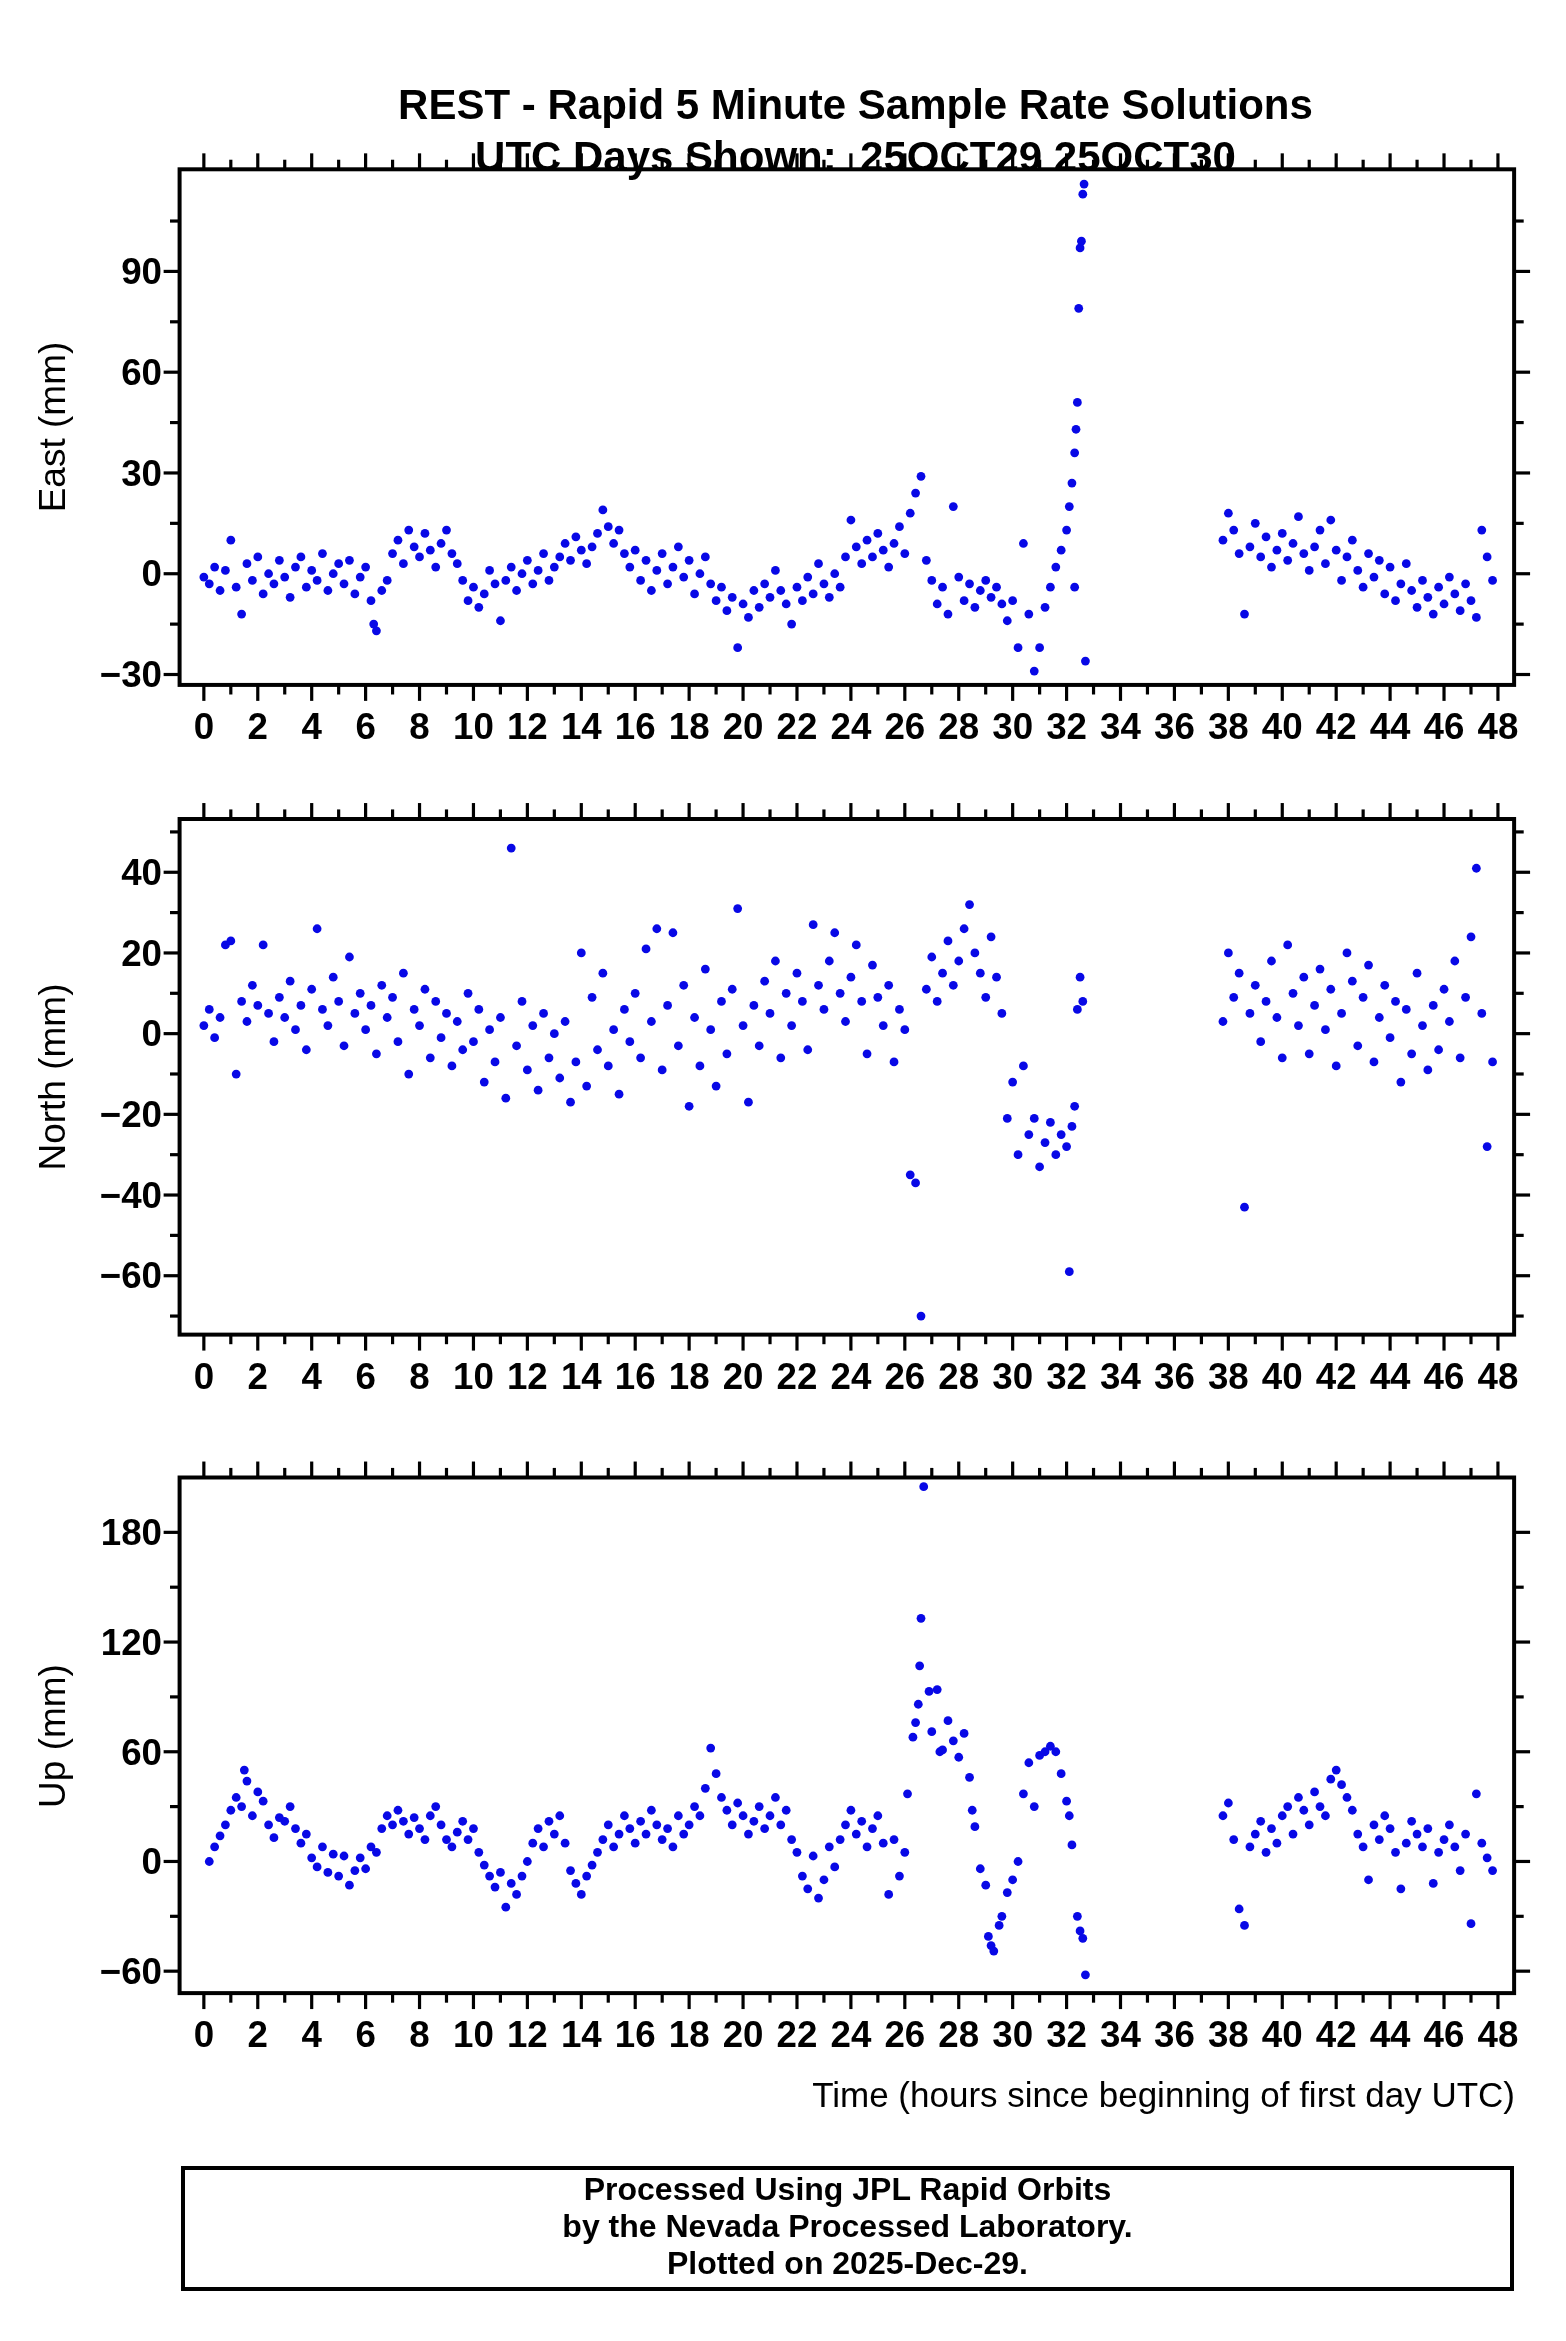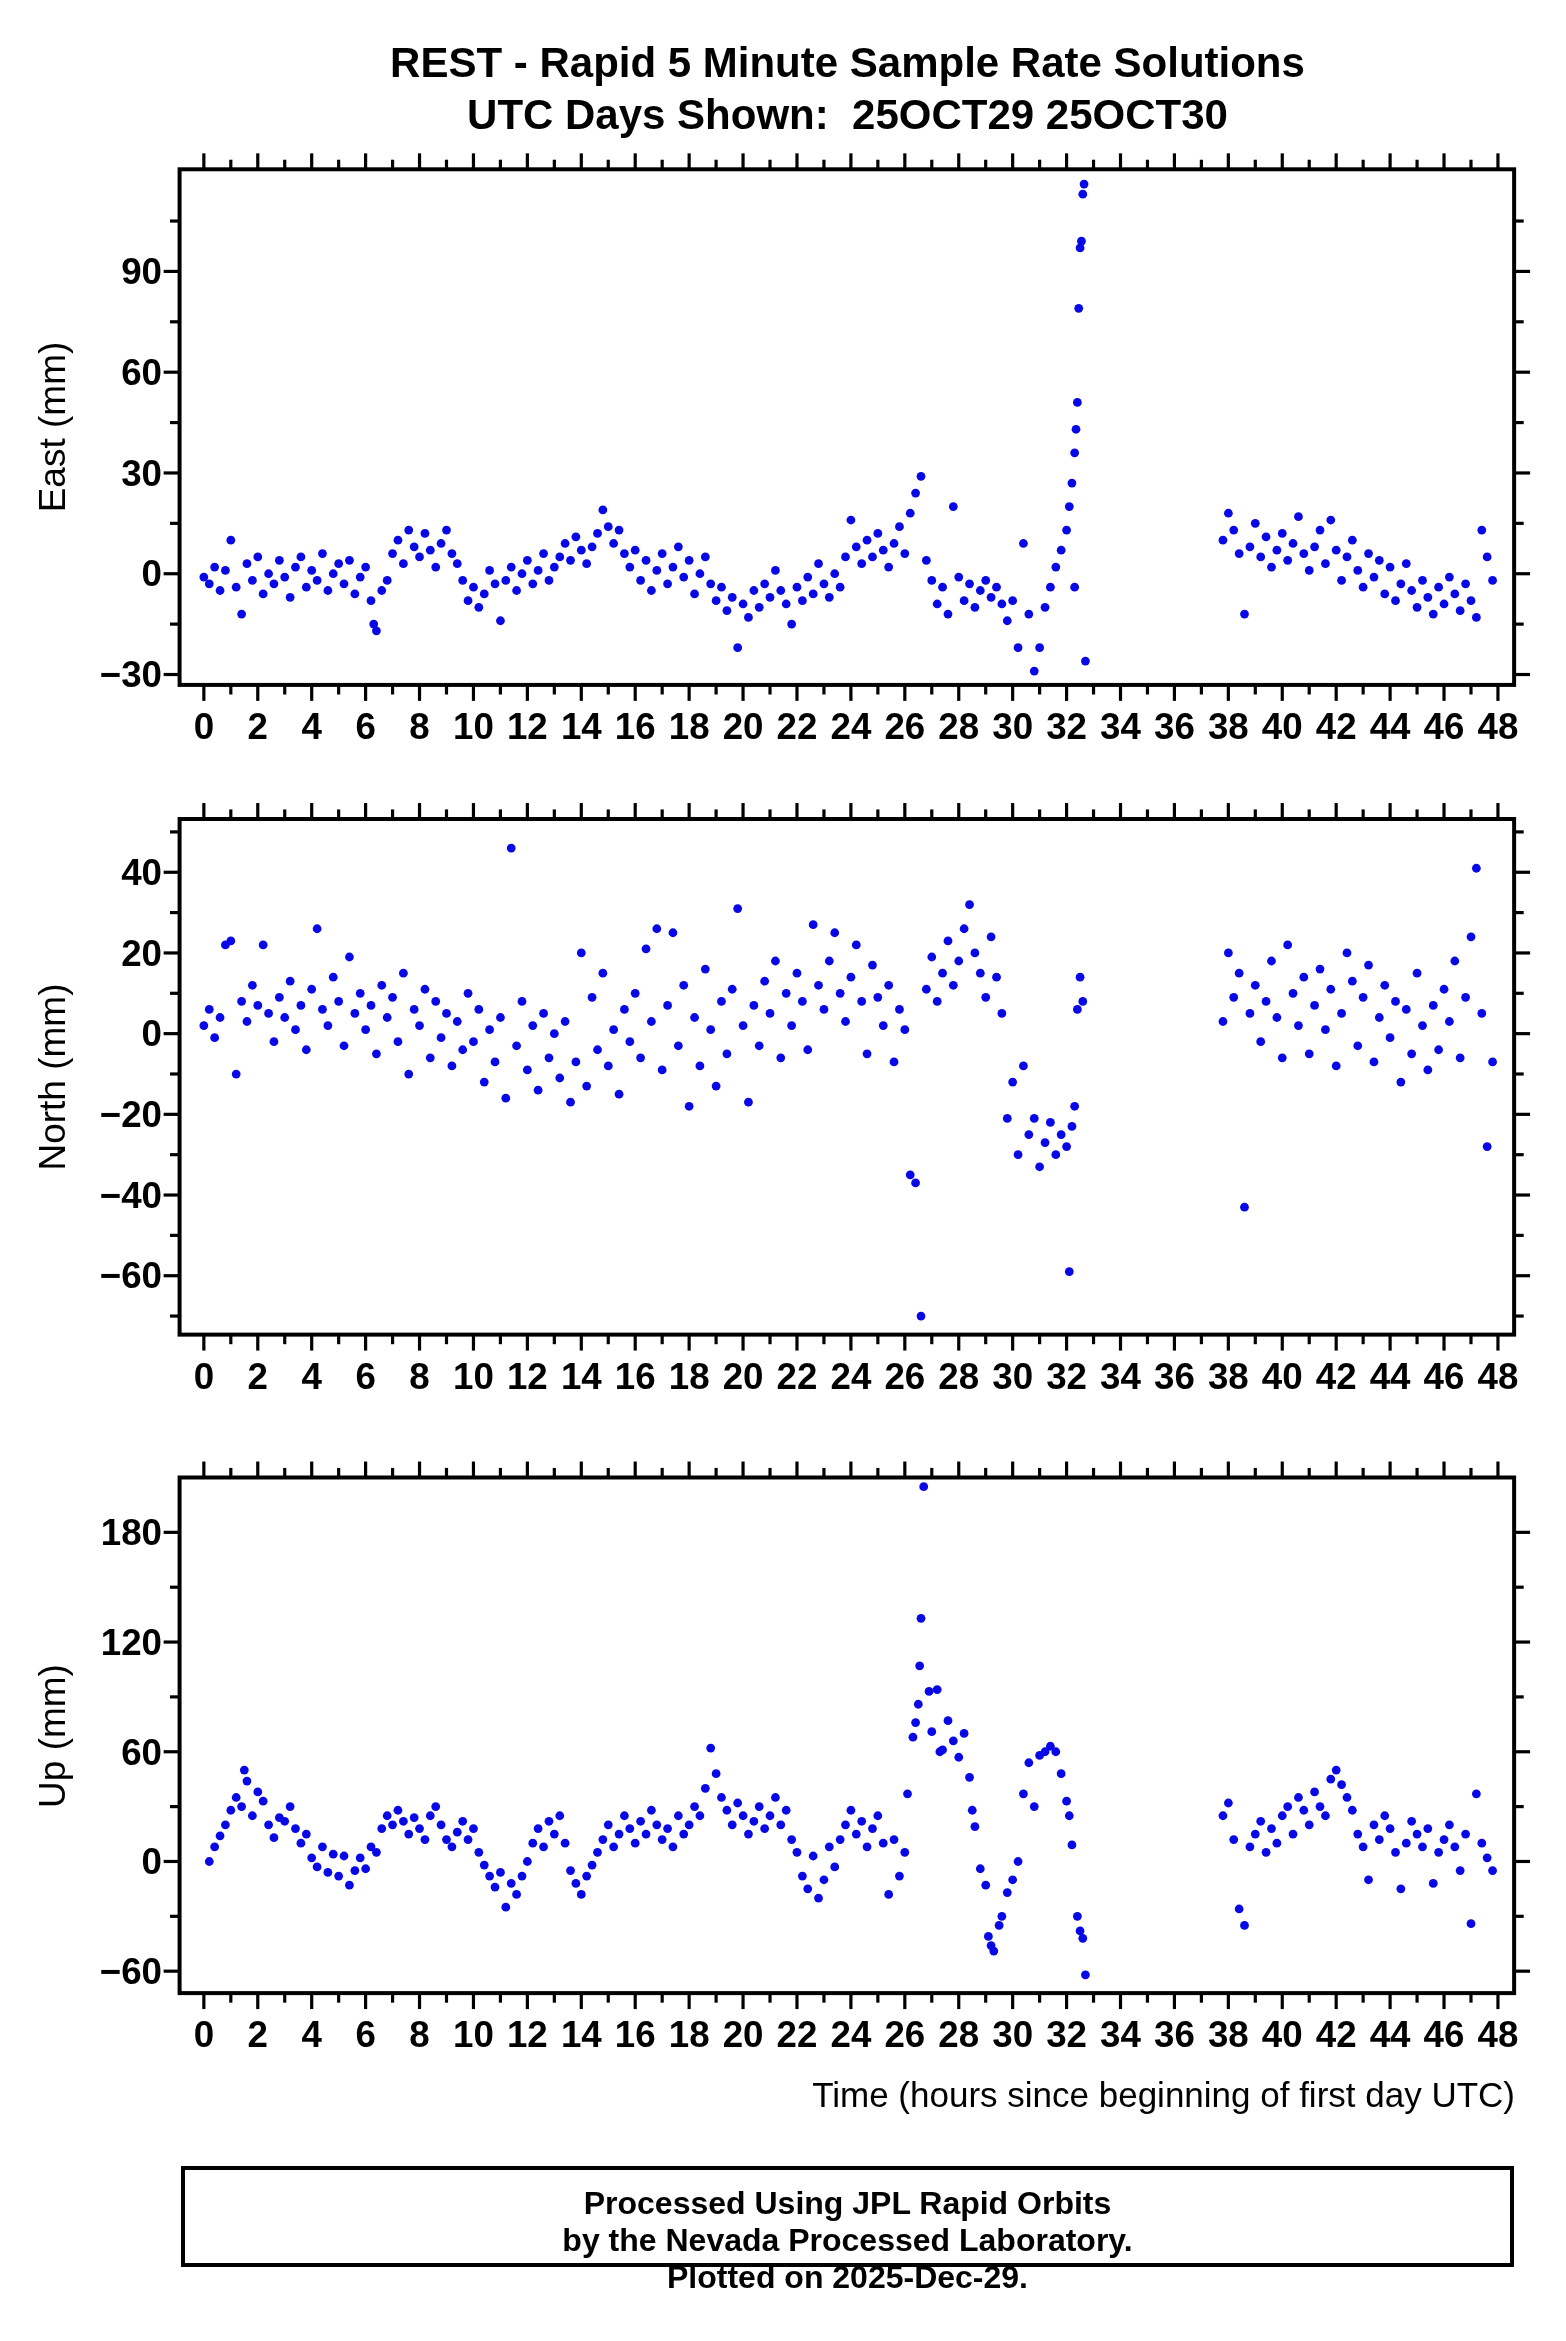--- a/index.html
+++ b/index.html
@@ -1,25 +1,25 @@
 <!DOCTYPE html>
 <html style="font-size:12.8px"><head>
 <meta charset="utf-8">
 <style>
   html,body{margin:0;padding:0;background:#ffffff;}
   .page{position:relative;width:1566px;height:2342px;background:#ffffff;overflow:hidden;
         font-family:"Liberation Sans", sans-serif;}
   .abs{position:absolute;}
-  .title-line{left:180px;width:1335px;text-align:center;font-weight:bold;font-size:42px;
-              color:#000;white-space:pre;line-height:1;}
+  .title-line{left:188px;width:1335px;text-align:center;font-weight:bold;font-size:42px;
+              color:#000;white-space:pre;line-height:1;margin-top:42px;}
   .xaxis-title{left:180px;width:1335px;text-align:right;font-size:35px;color:#000;line-height:1;}
   .yaxis-title{width:516px;height:42px;text-align:center;font-size:37px;color:#000;line-height:42px;
                transform:rotate(-90deg);transform-origin:center center;}
-  .footer-box{left:181px;top:2166px;width:1333px;height:101px;border:4.8px solid #000;
-              box-sizing:border-box;padding-top:15px;}
+  .footer-box{left:181px;top:2166px;width:1333px;height:125px;border:4.8px solid #000;
+              box-sizing:border-box;padding-top:1px;}
   .footer-line{text-align:center;font-weight:bold;font-size:32px;line-height:37px;color:#000;}
   svg{position:absolute;left:0;top:0;}
   svg text{font-family:"Liberation Sans", sans-serif;}
 </style>
 </head>
 <body>
 
 <div class="page">
 
   <svg id="chart-svg" width="1566" height="2342" viewBox="0 0 1962 2934">

